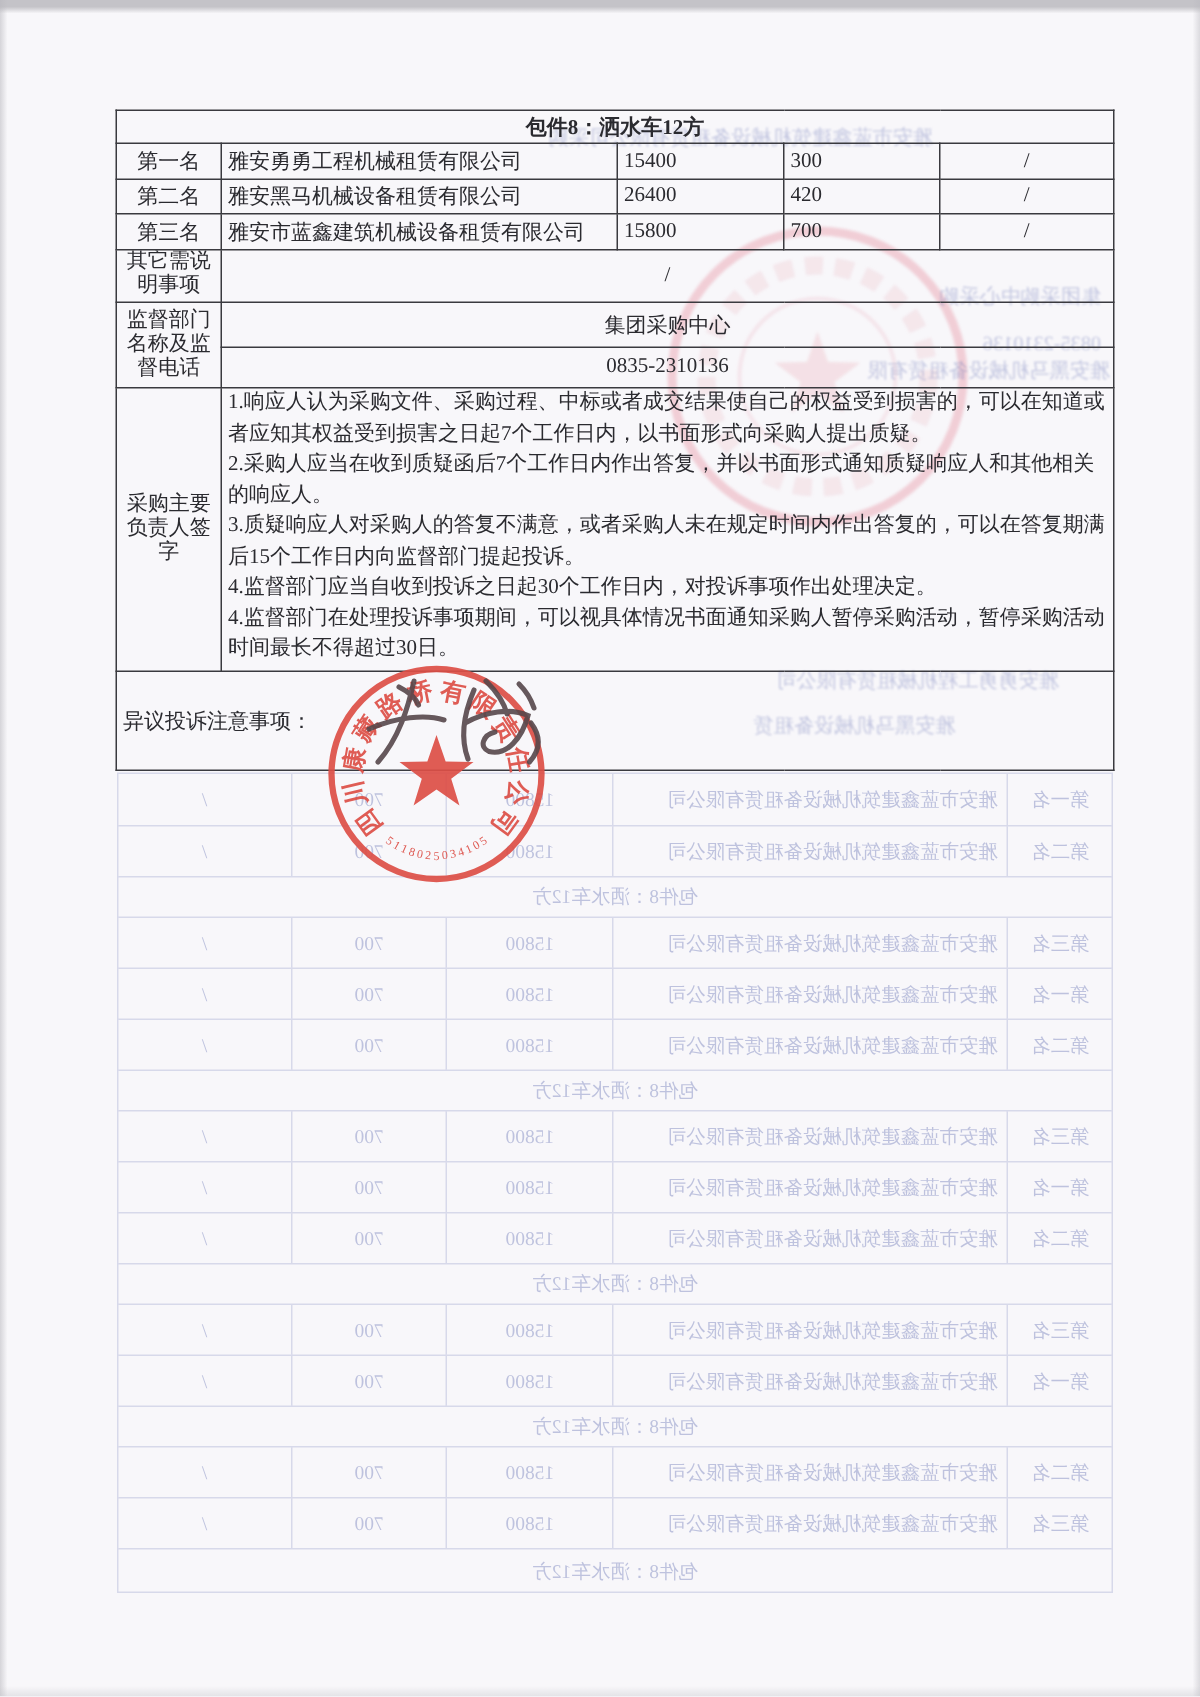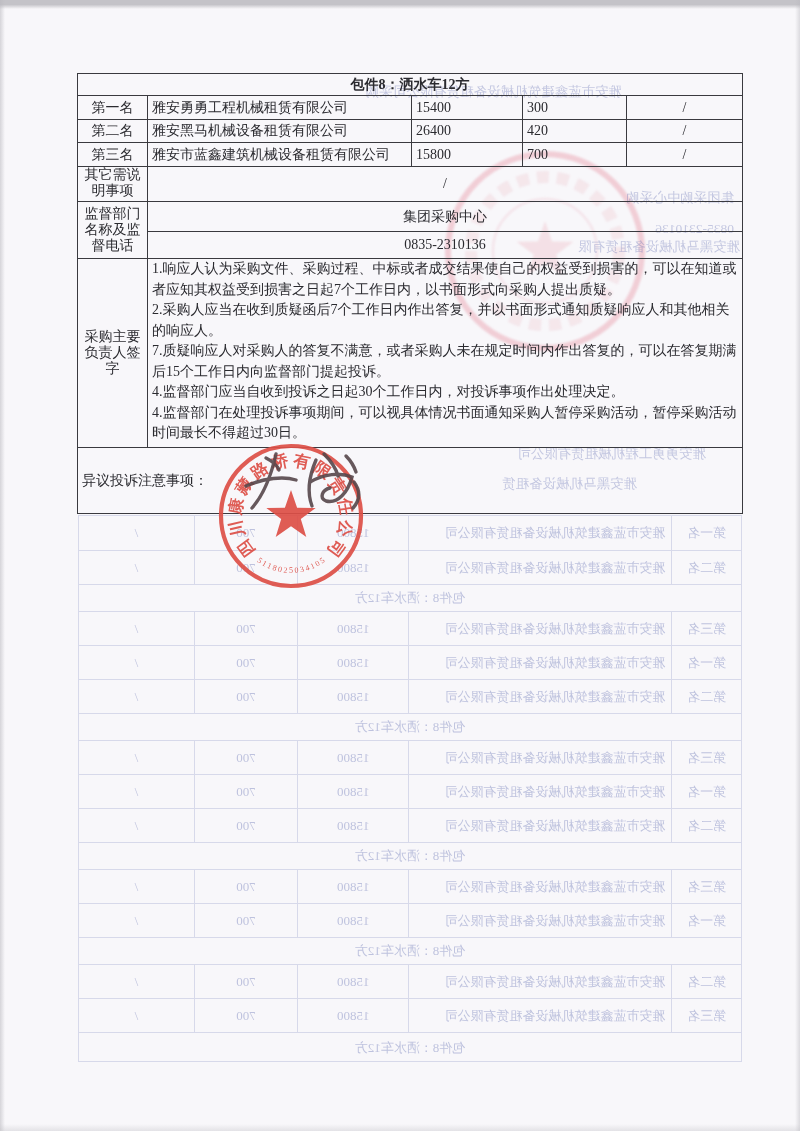--- a/index.html
+++ b/index.html
@@ -222,21 +222,21 @@
       <td colspan="4" class="center-cell">集团采购中心</td>
     </tr>
     <tr style="height:27px">
       <td colspan="4" class="phone-cell">0835-2310136</td>
     </tr>
     <tr style="height:189px">
       <td class="label-cell">采购主要负责人签字</td>
       <td colspan="4" class="objection-cell">
         <div>1.响应人认为采购文件、采购过程、中标或者成交结果使自己的权益受到损害的，可以在知道或者应知其权益受到损害之日起7个工作日内，以书面形式向采购人提出质疑。</div>
         <div>2.采购人应当在收到质疑函后7个工作日内作出答复，并以书面形式通知质疑响应人和其他相关的响应人。</div>
-        <div>7.质疑响应人对采购人的答复不满意，或者采购人未在规定时间内作出答复的，可以在答复期满后15个工作日内向监督部门提起投诉。</div>
+        <div>3.质疑响应人对采购人的答复不满意，或者采购人未在规定时间内作出答复的，可以在答复期满后15个工作日内向监督部门提起投诉。</div>
         <div>4.监督部门应当自收到投诉之日起30个工作日内，对投诉事项作出处理决定。</div>
         <div>4.监督部门在处理投诉事项期间，可以视具体情况书面通知采购人暂停采购活动，暂停采购活动时间最长不得超过30日。</div>
       </td>
     </tr>
     <tr style="height:66px">
       <td colspan="5" class="sig-cell">
         <span>异议投诉注意事项：</span>
       </td>
     </tr>
   </tbody>

